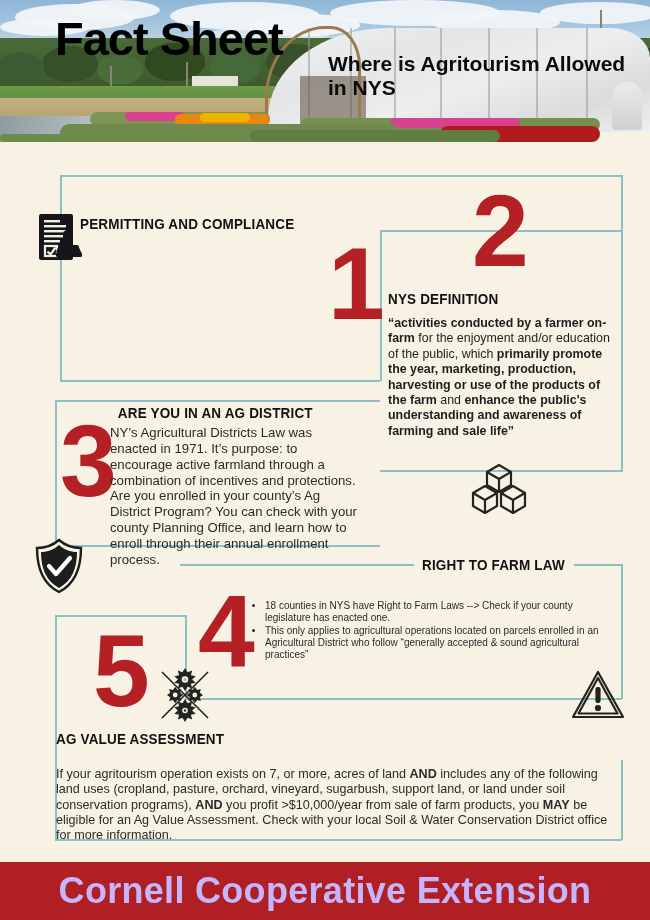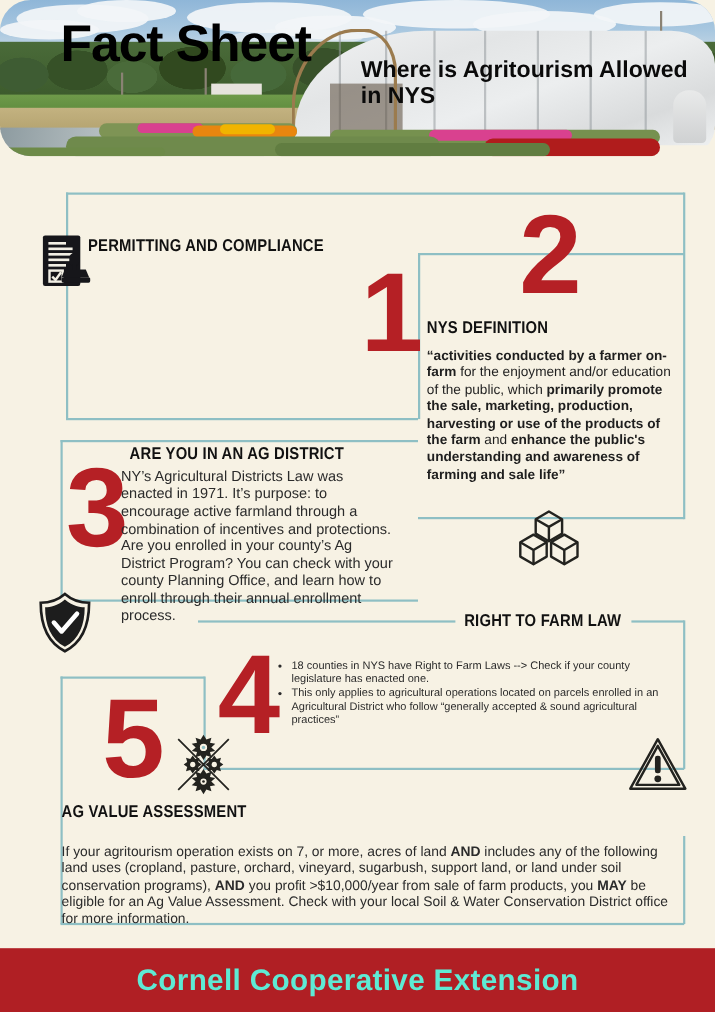--- a/index.html
+++ b/index.html
@@ -7,21 +7,20 @@
     width:650px;height:920px;
     background:#f7f2e4;
     font-family:"Liberation Sans", sans-serif;
     overflow:hidden;
     position:relative;
   }
   
   .banner{
     position:absolute;left:0;top:0;width:650px;height:142px;
     overflow:hidden;
-    border-radius:28px;
   }
   .photo{position:absolute;inset:0;}
   .sky{
     position:absolute;left:0;top:0;width:650px;height:70px;
     background:linear-gradient(#8fb6d8 0%, #a9c8e0 40%, #cddbe6 75%, #dfe7e9 100%);
   }
   .cloud{position:absolute;background:#f2f5f7;border-radius:50%;opacity:.93;}
   .c1{left:15px;top:4px;width:120px;height:26px;}
   .c2{left:70px;top:0px;width:90px;height:20px;}
   .c3{left:170px;top:2px;width:150px;height:28px;}
@@ -157,22 +156,22 @@
   #sec5{position:absolute;left:56px;top:730px;width:556px;}
   #sec5 .t{font-size:15.5px;}
   #sec5 .p{font-size:12.6px;line-height:1.22;margin-top:19px;}
 
   
   .footer{
     position:absolute;left:0;top:862px;width:650px;height:58px;
     background:#b01f24;display:flex;align-items:center;justify-content:center;
   }
   .footer span{
-    color:#5eead4;font-family:"Liberation Sans", sans-serif;
-    font-weight:bold;font-size:27px;letter-spacing:.3px;
+    color:#c4b5fd;font-family:"Liberation Sans", sans-serif;
+    font-weight:bold;font-size:36px;letter-spacing:.3px;
   }
   .ico{position:absolute;}
 </style>
 </head>
 <body>
 
 <div class="banner">
   <div class="photo">
     <div class="sky"></div>
     <div class="cloud c1"></div>
@@ -321,21 +320,21 @@
     </g>
   </svg>
 </div>
 
 <div id="sec1">
   <div class="sec-title t">PERMITTING AND COMPLIANCE</div>
 </div>
 
 <div id="sec2">
   <div class="sec-title t">NYS DEFINITION</div>
-  <div class="body-txt q"><b>“activities conducted by a farmer on-farm</b><span> for the enjoyment and/or education of the public, which </span><b>primarily promote the sale, marketing, production, harvesting or use of the products of the farm</b><span> and </span><b>enhance the public's understanding and awareness of farming and sale life”</b></div>
+  <div class="body-txt q"><b>“activities conducted by a farmer on-farm</b><span> for the enjoyment and/or education of the public, which </span><b>primarily promote the year, marketing, production, harvesting or use of the products of the farm</b><span> and </span><b>enhance the public's understanding and awareness of farming and sale life”</b></div>
 </div>
 
 <div id="sec3">
   <div class="sec-title t">ARE YOU IN AN AG DISTRICT</div>
   <div class="body-txt p">NY’s Agricultural Districts Law was enacted in 1971. It’s purpose: to encourage active farmland through a combination of incentives and protections. Are you enrolled in your county’s Ag District Program?  You can check with your county Planning Office, and learn how to enroll through their annual enrollment process.</div>
 </div>
 
 <div id="rtf-title" class="sec-title">RIGHT TO FARM LAW</div>
 <div id="sec4">
   <ul class="bl body-txt">

